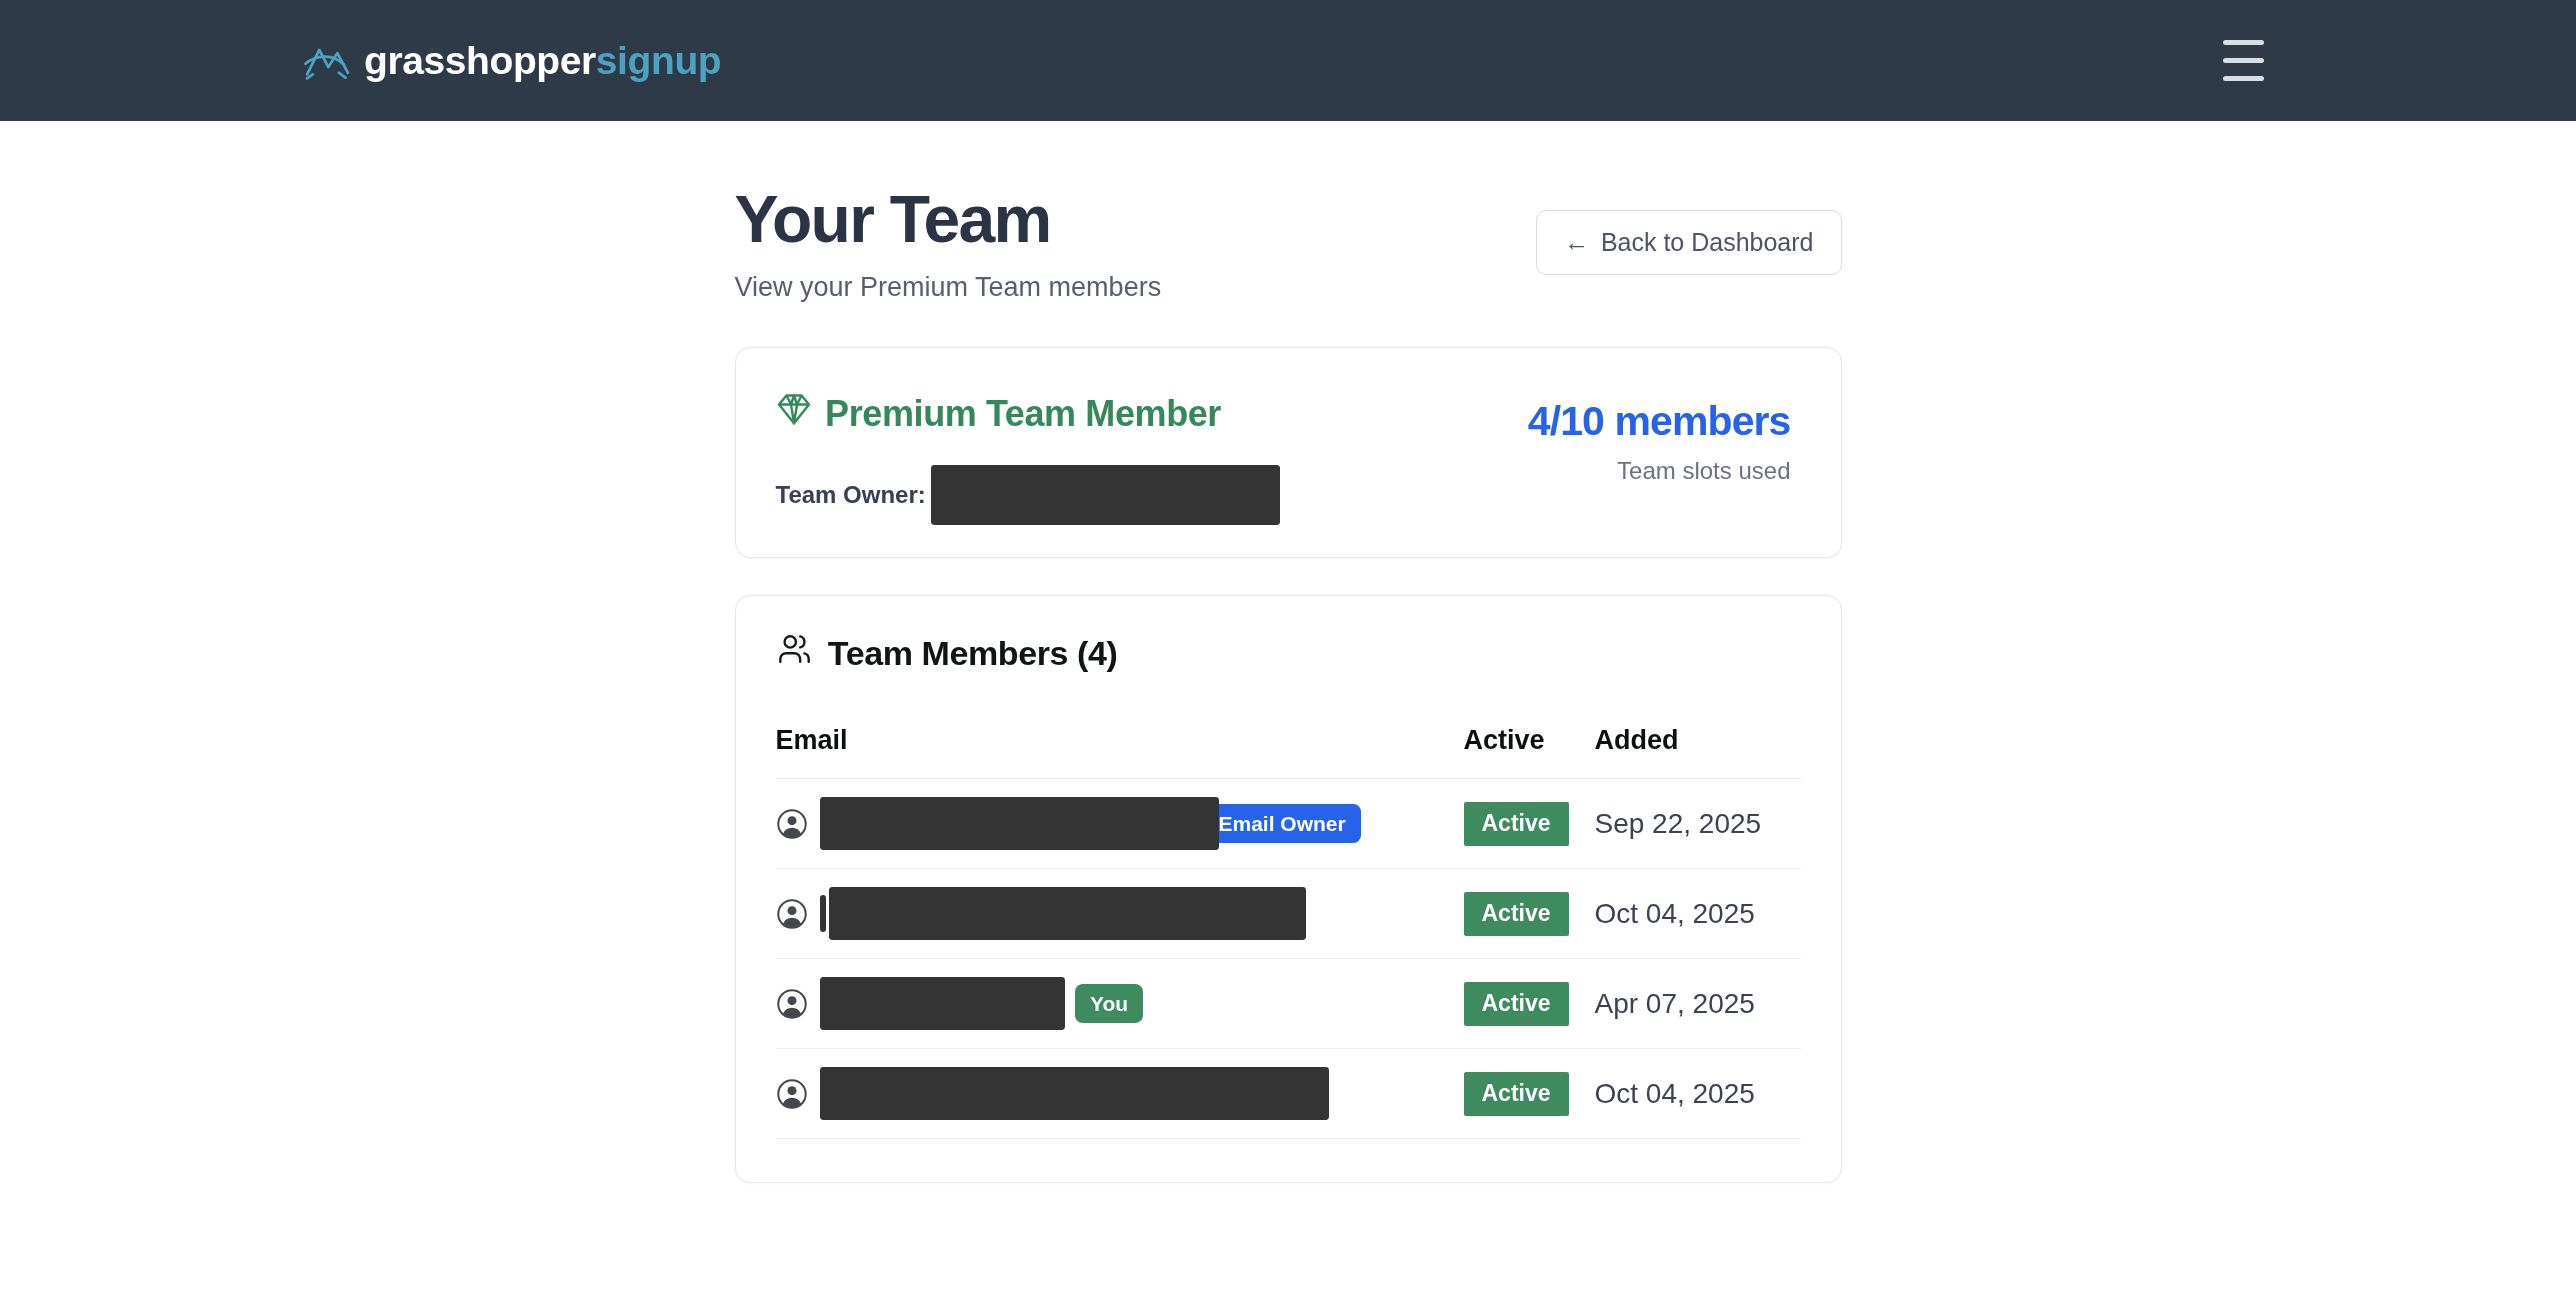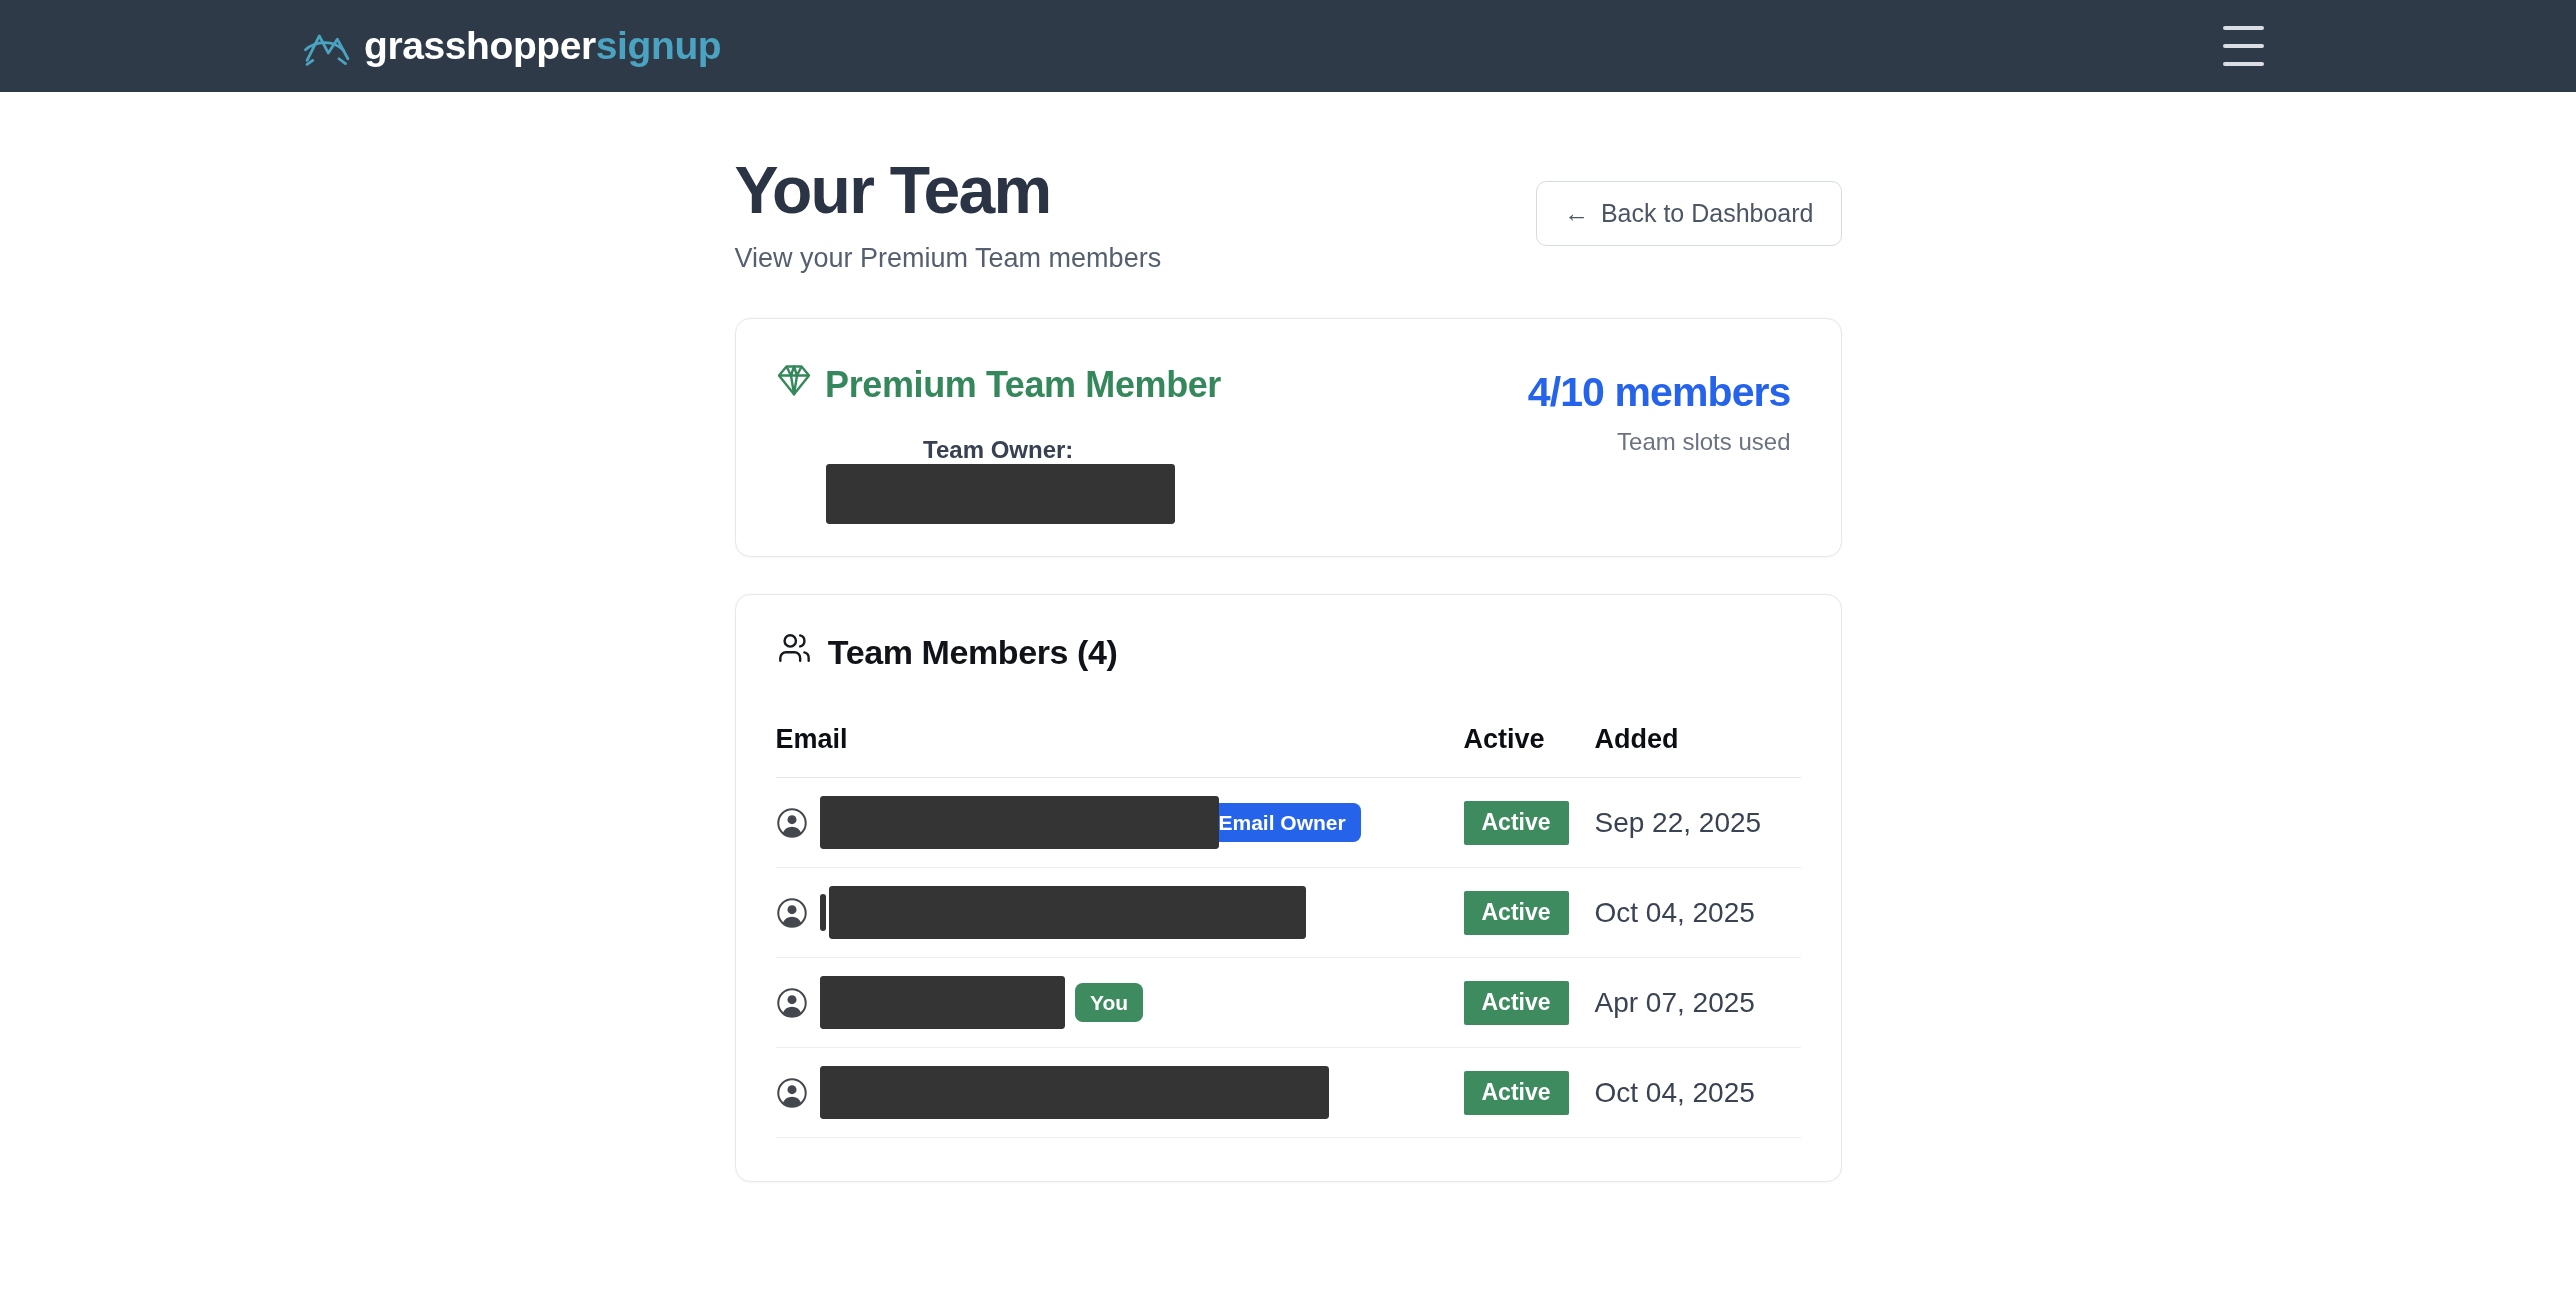--- a/index.html
+++ b/index.html
@@ -7,21 +7,21 @@
     --muted-gray:#6b7280; --green:#35885b; --badge-green:#3d8b5f; --blue:#2563eb;
     --redact:#343434; --border:#e5e7eb; --near-black:#101418; --date-gray:#3a4352;
   }
   *{box-sizing:border-box; margin:0; padding:0;}
   body{
     width:2576px; height:1303px; overflow:hidden; background:#ffffff;
     font-family:"Liberation Sans", sans-serif;
   }
   
   .topbar{
-    height:92px; background:var(--header-bg);
+    height:121px; background:var(--header-bg);
     display:flex; align-items:center; justify-content:space-between;
     padding:0 312px 0 303px;
   }
   .brand{display:flex; align-items:center; gap:12px; cursor:pointer;}
   .brand svg{display:block;}
   .brand-text{font-size:39px; font-weight:700; letter-spacing:-0.4px; color:#ffffff;}
   .brand-text .accent{color:var(--teal); font-weight:700;}
   .hamburger{display:flex; flex-direction:column; gap:13.6px; padding:8.5px 0; background:none; border:none; cursor:pointer;}
   .hamburger span{display:block; width:41px; height:4.3px; border-radius:2.6px; background:#d8dde6;}
   
@@ -36,21 +36,21 @@
     border:1.7px solid #d7dbe0; border-radius:10.2px; padding:17px 27px; cursor:pointer;
   }
   
   .card{
     background:#ffffff; border:1.7px solid var(--border); border-radius:15.3px;
     box-shadow:0 0.9px 2.6px rgba(0,0,0,0.04);
   }
   .premium-card{margin-top:44px; padding:43px 50px 32px 40px; display:flex; justify-content:space-between;}
   .premium-title{display:flex; align-items:center; gap:13.6px; font-size:36px; font-weight:600; color:var(--green); letter-spacing:-0.4px;}
   .premium-desc{margin-top:20.4px; font-size:26.4px; line-height:40px; color:var(--text-gray); max-width:494px;}
-  .owner-row{margin-top:29px; display:flex; align-items:center;flex-direction:column;}
+  .owner-row{margin-top:29px; display:flex; align-items:center;}
   .owner-label{font-size:24px; font-weight:700; color:#374151;}
   .redact{background:var(--redact); border-radius:3.4px; display:inline-block;}
   .owner-redact{width:349px; height:60px; margin-left:5.1px;}
   .slots{ text-align:right; padding-top:6.8px;}
   .slots-count{font-size:41px; font-weight:700; color:var(--blue); letter-spacing:-0.9px;}
   .slots-caption{margin-top:12px; font-size:24px; color:var(--muted-gray);}
   
   .members-card{margin-top:37px; padding:36px 40px 43px 40px;}
   .members-title{display:flex; align-items:center; gap:15.3px; font-size:34px; font-weight:700; color:var(--near-black); letter-spacing:-0.4px;}
   .members-table{margin-top:39px;}

